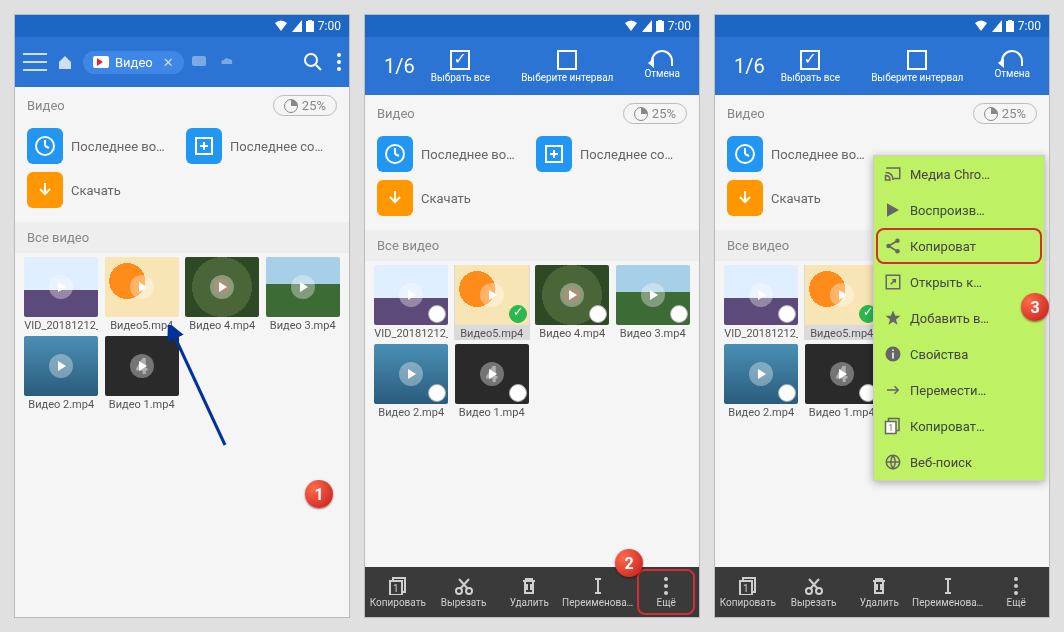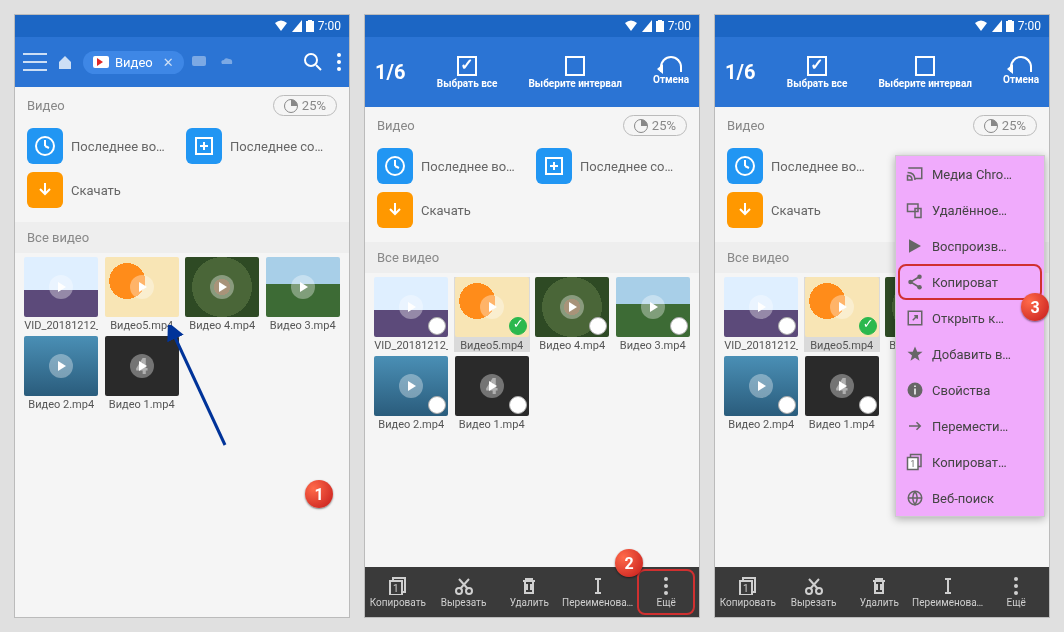--- a/index.html
+++ b/index.html
@@ -13,21 +13,21 @@
   .chip { background:#3e87e6; border-radius:16px; padding:4px 10px; display:flex; align-items:center; gap:6px; margin-left:10px; color:#fff; }
   .chip .play { width:16px; height:12px; background:#fff; border-radius:2px; position:relative; }
   .chip .play::after { content:""; position:absolute; left:4px; top:2px; border-left:6px solid #e02828; border-top:4px solid transparent; border-bottom:4px solid transparent;}
   .chip-x { color:#cddff5; margin-left:4px; }
   .small-icons { display:flex; gap:10px; margin-left:8px; }
   .small-icons .ico { width:16px; height:12px; opacity:.5; }
   .spacer { flex:1; }
   .topbar .right-ico { display:flex; gap:14px; align-items:center; }
   .dots3 { display:flex; flex-direction:column; gap:3px; }
   .dots3 span { width:4px; height:4px; border-radius:50%; background:#fff; }
-  .sel-topbar { height:70px; background:#2b74d4; color:#fff; display:flex; align-items:center; padding:0 10px;font-weight:bold; }
+  .sel-topbar { height:58px; background:#2b74d4; color:#fff; display:flex; align-items:center; padding:0 19px; }
   .sel-count { font-size:20px; }
   .sel-actions { display:flex; gap:31px; margin-left:auto; text-align:center; font-size:10px; }
   .sel-actions .act { display:flex; flex-direction:column; align-items:center; gap:2px; }
   .sel-actions .box { width:20px; height:20px; border:2px solid #fff; position:relative; }
   .sel-actions .box.checked::after { content:"✓"; position:absolute; left:1px; top:-3px; font-size:16px; }
   .sel-actions .undo { width:22px; height:16px; border:2px solid #fff; border-bottom:none; border-radius:12px 12px 0 0; position:relative; }
   .sel-actions .undo::after { content:""; position:absolute; left:-5px; bottom:-2px; border-right:6px solid #fff; border-top:5px solid transparent; border-bottom:5px solid transparent;}
   .section-hdr { display:flex; align-items:center; padding:8px 12px; color:#888; }
   .pill { margin-left:auto; border:1px solid #bbb; border-radius:14px; padding:2px 10px; color:#888; display:flex; align-items:center; gap:4px; font-size:13px;}
   .pill .pie { width:14px; height:14px; border-radius:50%; background:conic-gradient(#888 0 90deg, transparent 90deg 360deg); border:1px solid #888; }
@@ -56,21 +56,21 @@
   .fname { font-size:11px; color:#555; text-align:center; line-height:1.2; margin-top:2px; width:74px; overflow:hidden; }
   .bottombar { position:absolute; left:0; right:0; bottom:0; height:50px; background:#3a3a3a; color:#cfcfcf; display:flex; }
   .bbtn { flex:1; display:flex; flex-direction:column; align-items:center; justify-content:center; gap:2px; font-size:10px; position:relative;}
   .bbtn svg { fill:#cfcfcf; }
   .bbtn .dots3 span { background:#cfcfcf; }
   .more-highlight { position:absolute; inset:2px 4px; border:2px solid #d03030; border-radius:8px; }
   .badge { position:absolute; width:28px; height:28px; border-radius:50%; display:flex; align-items:center; justify-content:center; font-weight:bold; color:#fff; font-size:16px; box-shadow:0 1px 2px rgba(0,0,0,.5); }
   .badge.red { background:radial-gradient(circle at 30% 30%, #ff6a4a, #c41a1a); }
   .callout { position:absolute; background:linear-gradient(#5cd64a,#2aa82a); color:#000a70; font-weight:bold; font-size:18px; padding:10px 18px; border:2px solid #006; border-radius:2px; text-align:center; line-height:1.2; box-shadow:0 2px 4px rgba(0,0,0,.4);}
   .arrow { position:absolute; }
-  .popup { position:absolute; right:4px; top:140px; width:150px; background:#f0abfc; border:1px solid #ccc; box-shadow:0 2px 8px rgba(0,0,0,.3); }
+  .popup { position:absolute; right:4px; top:140px; width:172px; background:#bef264; border:1px solid #ccc; box-shadow:0 2px 8px rgba(0,0,0,.3); }
   .prow { display:flex; align-items:center; gap:8px; padding:9px 10px; font-size:13px; color:#444; position:relative; white-space:nowrap; overflow:hidden; text-overflow:ellipsis;}
   .prow svg { fill:#666; width:18px; height:18px; flex-shrink:0;}
   .prow.highlight { }
   .prow-outline { position:absolute; left:2px; right:2px; top:0; bottom:0; border:2px solid #d03030; border-radius:8px; pointer-events:none;}
   .selected-bg { background:#dadada; }
 </style>
 </head>
 <body>
 
 <div class="phone">
@@ -501,27 +501,20 @@
 
   <div class="popup">
     <div class="prow">
         <svg viewBox="0 0 24 24">
           <path d="M2 20 L2 14 Q8 14 8 20 Z M3 4 H21 V18 H12 M2 10 Q12 10 12 20" fill="none" stroke="#666" stroke-width="2"></path>
         </svg>
         <span>Медиа Chro…</span>
       </div>
     <div class="prow">
         <svg viewBox="0 0 24 24">
-          <rect x="2" y="4" width="14" height="10" fill="none" stroke="#666" stroke-width="2"></rect>
-          <rect x="12" y="10" width="8" height="12" fill="none" stroke="#666" stroke-width="2"></rect>
-        </svg>
-        <span>Удалённое…</span>
-      </div>
-    <div class="prow">
-        <svg viewBox="0 0 24 24">
           <path d="M4 3 L20 12 L4 21 Z"></path>
         </svg>
         <span>Воспроизв…</span>
       </div>
     <div class="prow highlight">
         <svg viewBox="0 0 24 24">
           <circle cx="18" cy="5" r="3"></circle>
           <circle cx="6" cy="12" r="3"></circle>
           <circle cx="18" cy="19" r="3"></circle>
           <path d="M8 11 L16 6 M8 13 L16 18" stroke="#666" stroke-width="2"></path>

